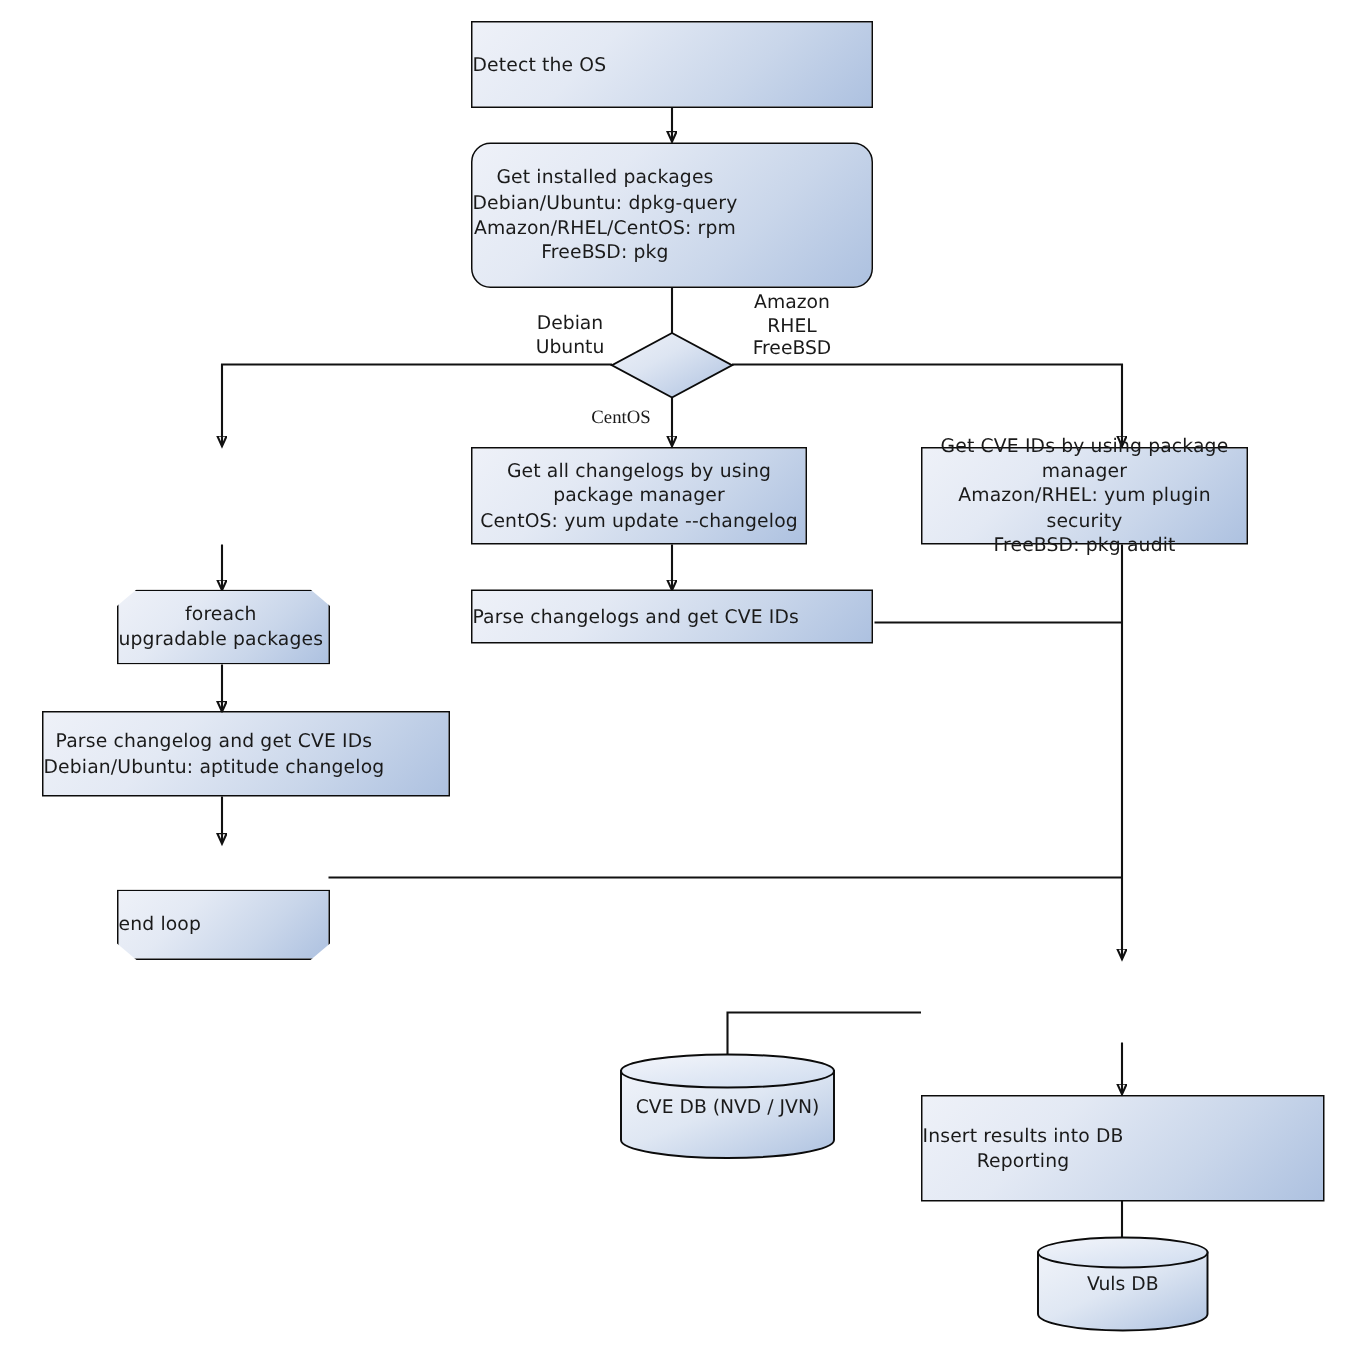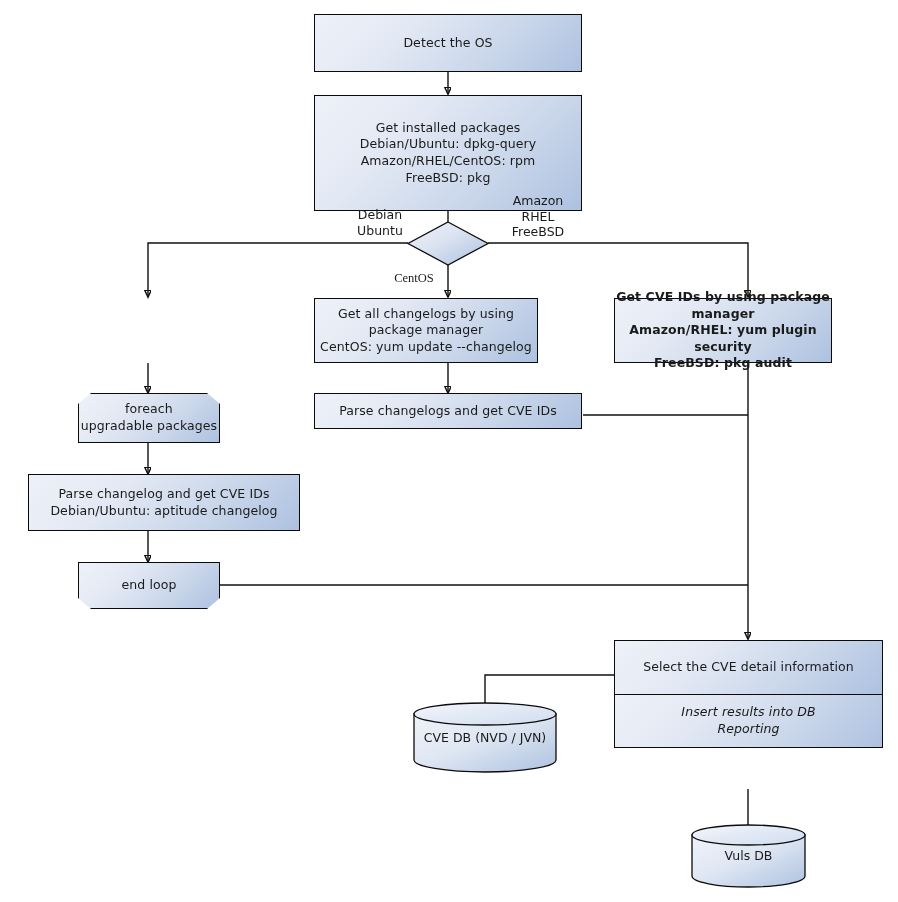--- a/index.html
+++ b/index.html
@@ -16,21 +16,20 @@
     height: 902px;
     background: #ffffff;
     overflow: hidden;
   }
   
   .node {
     position: absolute;
     box-sizing: border-box;
     display: flex;
     align-items: center;
-    justify-content: center;
     text-align: center;
     color: #1a1a1a;
     font-size: 12.5px;
     line-height: 1.33;
     white-space: pre-line;
     letter-spacing: .1px;
   }
   .process {
     border: 1.3px solid #0b0b0b;
     background: linear-gradient(135deg, #eef1f8 0%, #e3e9f4 32%, #c9d6ea 68%, #adc1e0 100%);
@@ -41,20 +40,21 @@
   }
   .loopstart {
     
     border-radius: 0;
     clip-path: polygon(13px 0, calc(100% - 13px) 0, 100% 11px, 100% 100%, 0 100%, 0 11px);
     -webkit-clip-path: polygon(13px 0, calc(100% - 13px) 0, 100% 11px, 100% 100%, 0 100%, 0 11px);
   }
   .loopend {
     
     clip-path: polygon(0 0, 100% 0, 100% calc(100% - 11px), calc(100% - 13px) 100%, 13px 100%, 0 calc(100% - 11px));
+    margin-top: 31px;
     -webkit-clip-path: polygon(0 0, 100% 0, 100% calc(100% - 11px), calc(100% - 13px) 100%, 13px 100%, 0 calc(100% - 11px));
   }
   .db-label {
     position: absolute;
     text-align: center;
     font-size: 12.5px;
     color: #1a1a1a;
     width: 100%;
     left: 0;
   }
@@ -122,54 +122,54 @@
 
     <line x1="748" y1="695" x2="748" y2="728" marker-end="url(#arrow)"></line>
 
     <line x1="748" y1="789" x2="748" y2="832"></line>
   </svg>
 
   <div class="node process" style="left:314px; top:14px; width:268px; height:58px;">
     <span>Detect the OS</span>
   </div>
 
-  <div class="node process" style="left:314px; top:95px; width:268px; height:116px;">
+  <div class="node process" style="left:314px; top:95px; width:268px; height:97px;border-radius:13px;">
     <span>Get installed packages
 Debian/Ubuntu: dpkg-query
 Amazon/RHEL/CentOS: rpm
 FreeBSD: pkg</span>
   </div>
 
   <svg class="shape-svg" style="left:406px; top:220px; width:84px; height:47px;" viewBox="0 0 84 47">
     <defs>
       <linearGradient id="gradDiamond" x1="0" y1="0" x2="1" y2="1">
         <stop offset="0%" stop-color="#eef1f8"></stop>
         <stop offset="40%" stop-color="#dde5f2"></stop>
         <stop offset="100%" stop-color="#adc1e0"></stop>
       </linearGradient>
     </defs>
     <polygon points="42,2 82,23.5 42,45 2,23.5" fill="url(#gradDiamond)" stroke="#0b0b0b" stroke-width="1.3"></polygon>
   </svg>
 
   <div class="edge-label" style="left:348px; top:207px; width:64px;">Debian
 Ubuntu</div>
 
-  <div class="edge-label" style="left:500px; top:193px; width:76px;text-align:center;">Amazon
+  <div class="edge-label" style="left:490px; top:193px; width:76px;text-align:center;">Amazon
 RHEL
 FreeBSD</div>
 
   <div class="edge-label" style="left:386px; top:271px; width:56px;font-family:Liberation Serif, serif;">CentOS</div>
 
 
   <div class="node process" style="left:314px; top:298px; width:224px; height:65px;">
     <span>Get all changelogs by using package manager
 CentOS: yum update --changelog</span>
   </div>
 
-  <div class="node process" style="left:614px; top:298px; width:218px; height:65px;font-weight:bold;">
+  <div class="node process" style="left:614px; top:298px; width:218px; height:65px;">
     <span>Get CVE IDs by using package manager
 Amazon/RHEL: yum plugin security
 FreeBSD: pkg audit</span>
   </div>
 
   <div class="node loopstart" style="left:78px; top:393px; width:142px; height:50px;">
     <span>foreach
 upgradable  packages</span>
   </div>
 
@@ -179,25 +179,22 @@
   </div>
 
   <div class="node loopend" style="left:78px; top:562px; width:142px; height:47px;">
     <span>end loop</span>
   </div>
 
   <div class="node process" style="left:314px; top:393px; width:268px; height:36px;">
     <span>Parse changelogs and get CVE IDs</span>
   </div>
 
-  <div class="node process" style="left:614px; top:640px; width:269px; height:55px;">
-    <span>Select the CVE detail information</span>
-  </div>
-
-  <div class="node process" style="left:614px; top:694px; width:269px; height:54px;font-style:italic;">
+
+  <div class="node process" style="left:614px; top:730px; width:269px; height:71px;">
     <span>Insert results into DB
 Reporting</span>
   </div>
 
   <svg class="shape-svg" style="left:412px; top:702px; width:146px; height:70px;" viewBox="0 0 146 70">
     <defs>
       <linearGradient id="gradDb1" x1="0" y1="0" x2="1" y2="1">
         <stop offset="0%" stop-color="#f0f3f9"></stop>
         <stop offset="45%" stop-color="#dfe7f3"></stop>
         <stop offset="100%" stop-color="#aec2e0"></stop>

